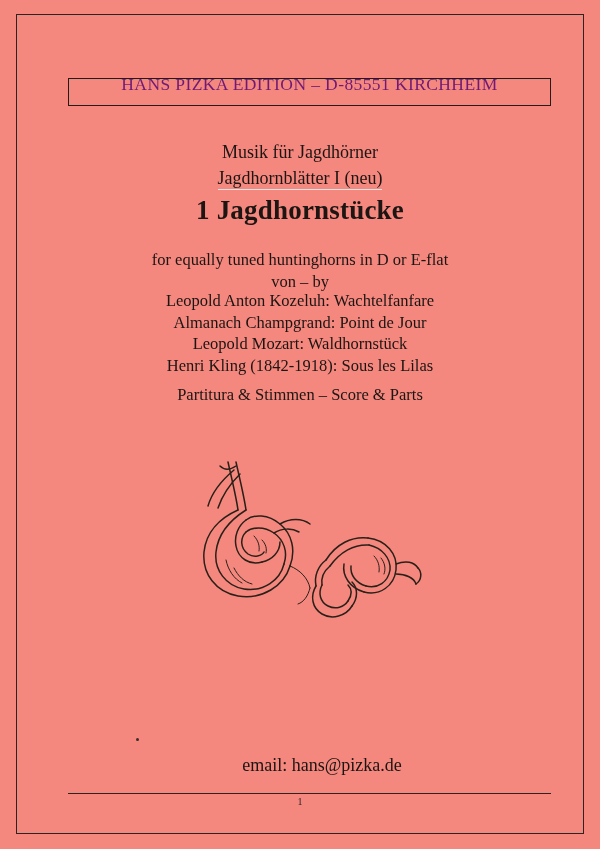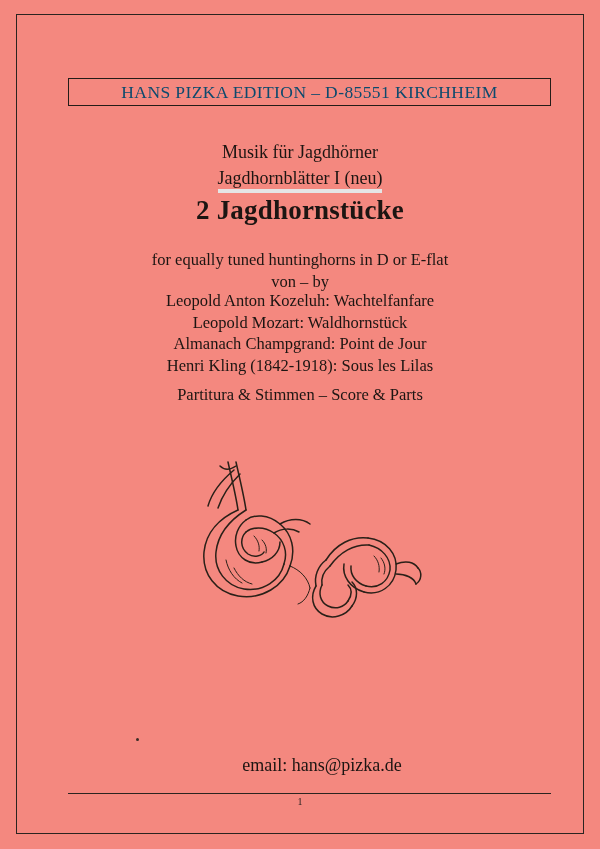--- a/index.html
+++ b/index.html
@@ -37,48 +37,48 @@
     top: 78px;
     width: 483px;
     height: 28px;
     border: 1px solid #241c18;
     box-sizing: border-box;
     background: transparent;
   }
   #publisher-text {
     position: absolute;
     left: 68px;
-    top: 79px;
+    top: 71px;
     width: 483px;
     height: 28px;
     line-height: 26px;
     text-align: center;
     font-size: 17.5px;
     letter-spacing: 0.4px;
-    color: #0c4a6e;
+    color: #701a75;
     font-family: "Liberation Serif", serif;
     white-space: nowrap;
   }
   .center {
     position: absolute;
     left: 0;
     width: 600px;
     text-align: center;
     color: #1c1512;
   }
   #series-line1 {
     top: 142px;
     font-size: 18px;
   }
   #series-line2 {
     top: 168px;
     font-size: 18px;
   }
   #series-line2 span.underlined {
-    border-bottom: 4px solid #e5e5e5;
+    border-bottom: 1px solid #e5e5e5;
     padding-bottom: 1px;
   }
   #main-title {
     top: 195px;
     font-size: 27px;
     font-weight: bold;
     letter-spacing: 0.2px;
   }
   #subtitle-de {
     top: 228px;
@@ -163,28 +163,28 @@
   <div id="frame"></div>
 
   <div id="publisher-band"></div>
   <div id="publisher-text">HANS PIZKA EDITION – D-85551 KIRCHHEIM</div>
 
   <div class="center" id="series-line1">Musik für Jagdhörner</div>
   <div class="center" id="series-line2">
     <span class="underlined">Jagdhornblätter I (neu)</span>
   </div>
 
-  <div class="center" id="main-title">2 Jagdhornstücke</div>
+  <div class="center" id="main-title">1 Jagdhornstücke</div>
   <div class="center" id="subtitle-en">for equally tuned huntinghorns in D or E-flat</div>
   <div class="center" id="byline">von – by</div>
 
   <div id="works">
     <div class="work-line">Leopold Anton Kozeluh: Wachtelfanfare</div>
+    <div class="work-line">Almanach Champgrand: Point de Jour</div>
     <div class="work-line">Leopold Mozart: Waldhornstück</div>
-    <div class="work-line">Almanach Champgrand: Point de Jour</div>
     <div class="work-line">Henri Kling (1842-1918): Sous les Lilas</div>
   </div>
 
   <div class="center" id="score-parts">Partitura &amp; Stimmen – Score &amp; Parts</div>
 
   <div id="illustration">
     <svg viewBox="0 0 300 190" width="300" height="190" xmlns="http://www.w3.org/2000/svg">
       <g fill="none" stroke="#2a2018" stroke-width="1.5" stroke-linecap="round" stroke-linejoin="round">
 
         <path d="M78 22 C82 40 86 56 88 70"></path>

